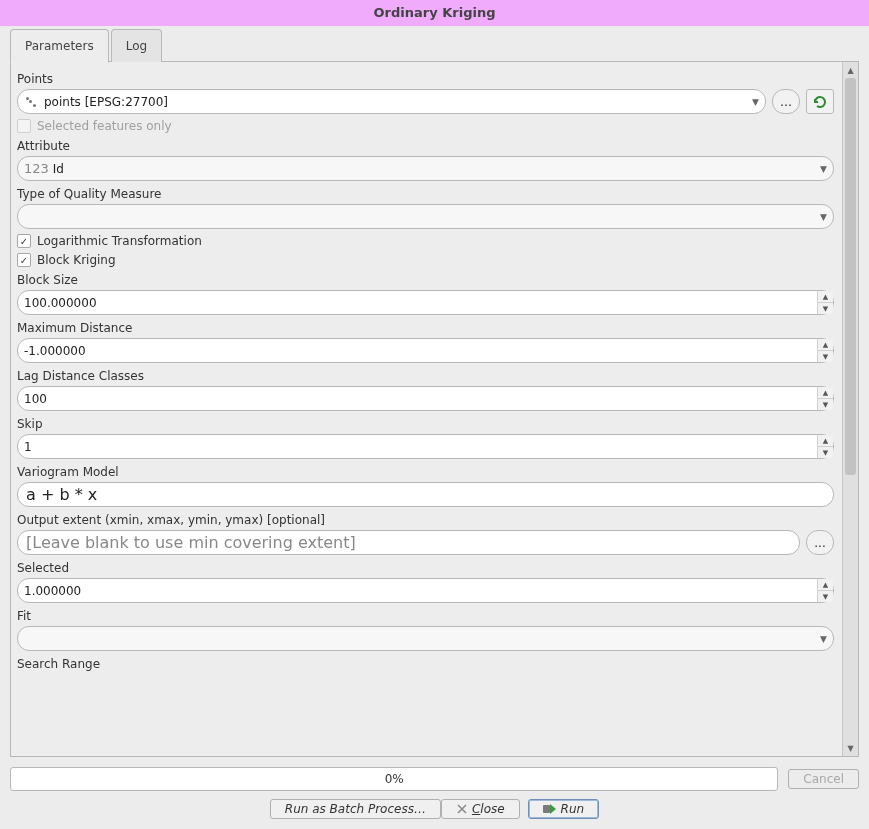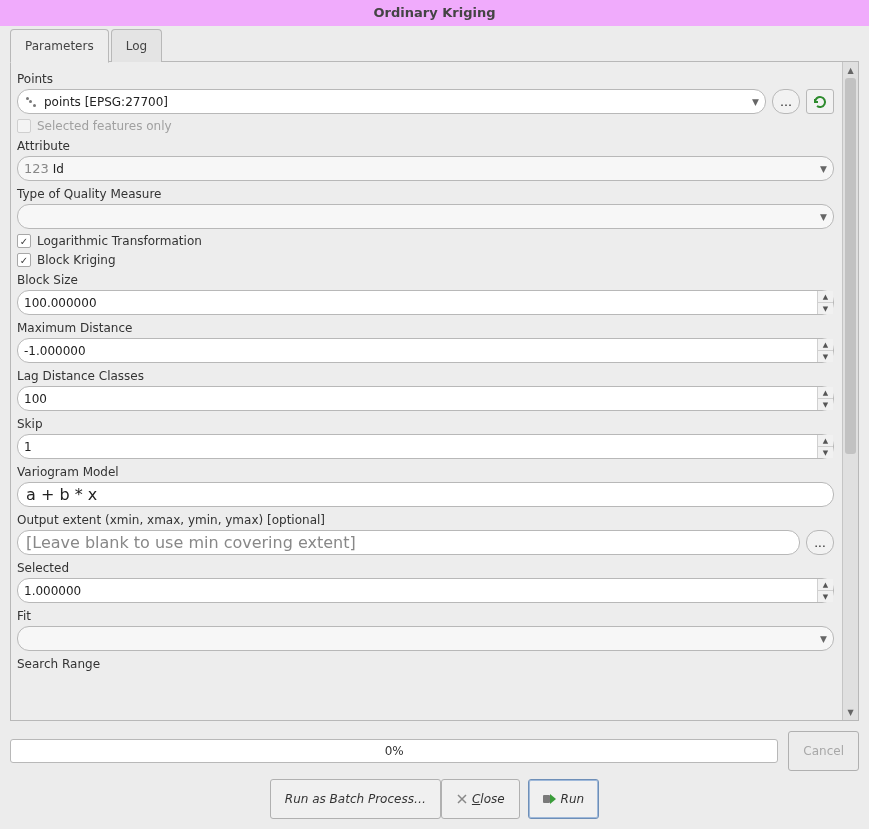--- a/index.html
+++ b/index.html
@@ -56,21 +56,21 @@
   .layericon::after { right:2px; bottom:2px; }
   .layericon .c { position:absolute; width:3px; height:3px; border-radius:50%; background:#777; left:5px; top:5px; }
 
   .green-iter { width:28px; height:25px; border:1px solid #b8b8b8; border-radius:3px; background:#f2f2f2; display:flex; align-items:center; justify-content:center; cursor:pointer; }
   .green-iter svg { display:block; }
 
   
   .footer { padding-top:10px; }
   .progressrow { display:flex; gap:10px; align-items:center; margin-bottom:8px; }
   .progress { flex:1; height:24px; border:1px solid #b8b8b8; border-radius:3px; background:#fff; display:flex; align-items:center; justify-content:center; color:#333; }
-  .btn { height:40px; border:1px solid #b0b0b0; border-radius:3px; background:#f0f0f0; padding:0 14px; display:flex; align-items:center; cursor:pointer; color:#333; }
+  .btn { height:20px; border:1px solid #b0b0b0; border-radius:3px; background:#f0f0f0; padding:0 14px; display:flex; align-items:center; cursor:pointer; color:#333; }
   .btn.disabled { color:#a8a8a8; background:#ececec; }
   .btn.primary { border-color:#6e8fb8; box-shadow:0 0 0 1px #9fb9da inset; }
   .bottomrow { display:flex; justify-content:center; align-items:center;font-style:italic; }
   .bottomright { display:flex; gap:8px; }
 
   .close-x svg, .play svg { display:block; }
 </style>
 </head>
 <body>
 

